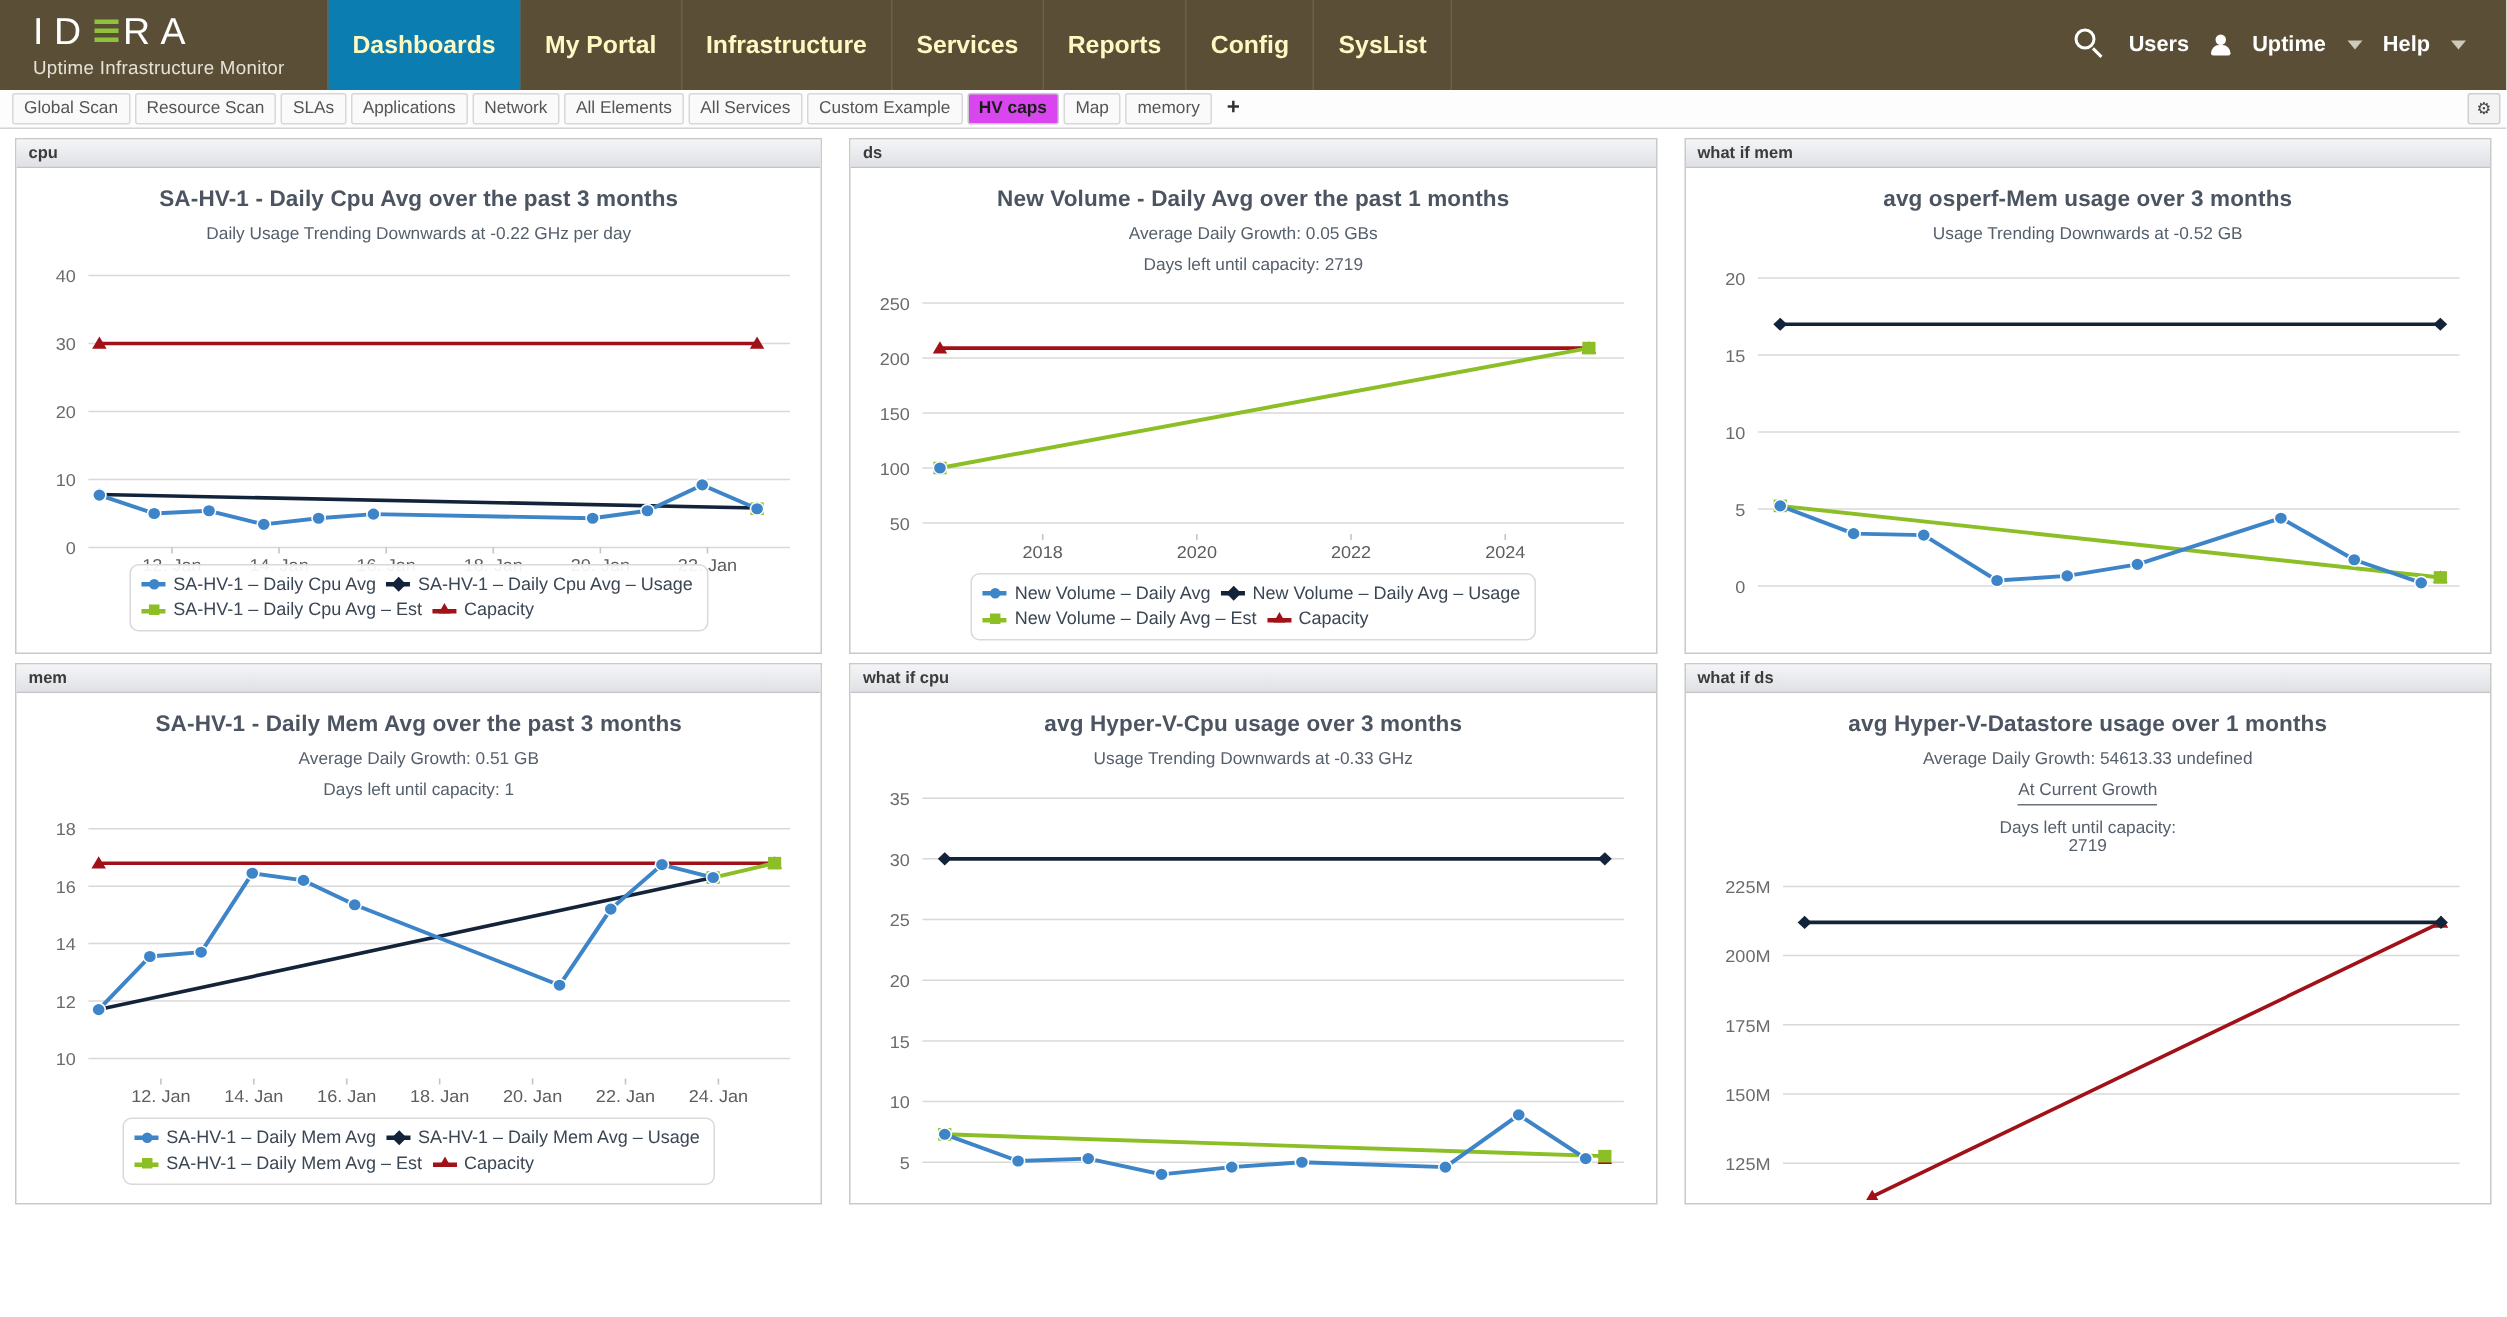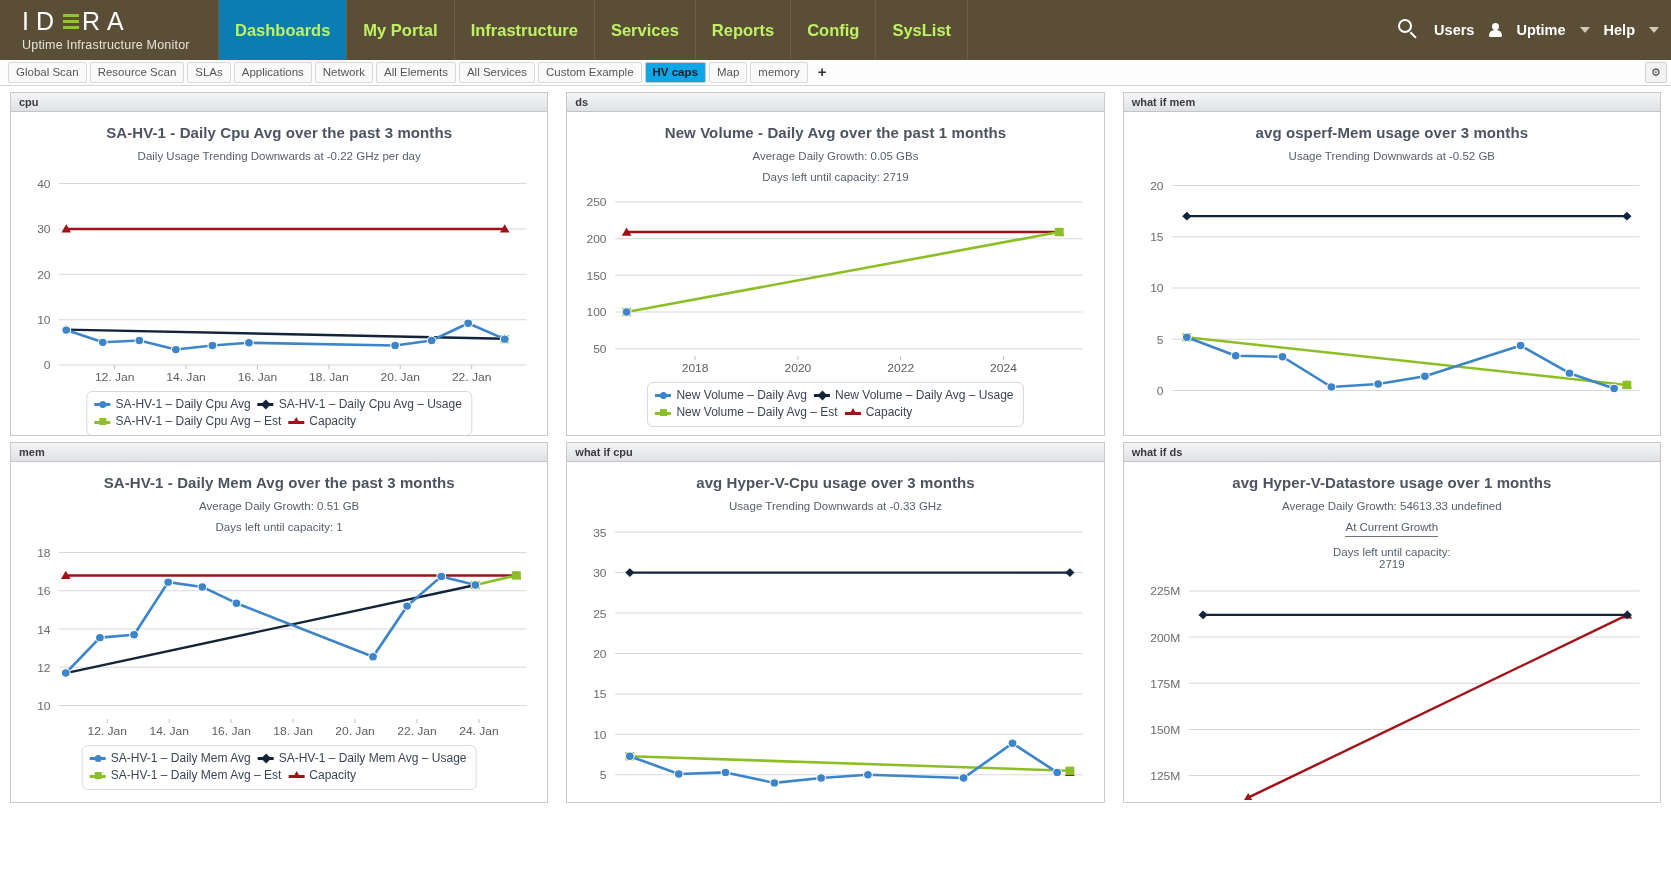--- a/index.html
+++ b/index.html
@@ -37,30 +37,30 @@
   }
   #brand .logo .eq i:nth-child(1) { top: 1px; }
   #brand .logo .eq i:nth-child(2) { top: 7px; }
   #brand .logo .eq i:nth-child(3) { top: 13px; }
   #brand .tagline {
     font-size: 12.5px; color: #e6e2d8; margin-top: 3px; letter-spacing: .2px;
   }
   #mainmenu { display: flex; align-items: stretch; }
   .menu-item {
     display: flex; align-items: center; padding: 0 16px;
-    color: #bef264; font-size: 16.5px; font-weight: bold;
+    color: #fef9c3; font-size: 16.5px; font-weight: bold;
     border-right: 1px solid #6c6145;
     white-space: nowrap; cursor: pointer;
   }
   .menu-item:first-child { border-left: 1px solid #6c6145; }
   .menu-item.active { background: #0b7db0; }
 
   #navright {
     margin-left: auto; display: flex; align-items: center;
-    padding-right: 12px; gap: 14px; color: #fff;
+    padding-right: 27px; gap: 14px; color: #fff;
   }
   #navright .nav-text { font-size: 14.5px; font-weight: bold; }
   .caret-down {
     width: 0; height: 0; border-left: 5px solid transparent;
     border-right: 5px solid transparent; border-top: 6px solid #cfc9ba;
     display: inline-block;
   }
   .search-glyph { width: 22px; height: 22px; position: relative; display:inline-block; }
   .search-glyph .ring {
     position: absolute; width: 14px; height: 14px; border: 2.4px solid #fff;
@@ -83,21 +83,21 @@
   
   #tabbar {
     height: 26px; background: #fdfdfd; border-bottom: 1px solid #d4d4d4;
     display: flex; align-items: center; padding: 0 8px; position: relative;
   }
   .dtab {
     font-size: 11.5px; color: #555; padding: 3px 7px; margin-right: 3px;
     border: 1px solid #d8d8d8; background: #fafafa; border-radius: 2px;
     cursor: pointer; white-space: nowrap; line-height: 1.2;
   }
-  .dtab.active { font-weight: bold; color: #1a1a1a; background: #0ea5e9; border-color: #c8c8c8; }
+  .dtab.active { font-weight: bold; color: #1a1a1a; background: #d946ef; border-color: #c8c8c8; }
   .dtab.plus { font-weight: bold; font-size: 15px; padding: 0px 7px 2px; border: none; background: none; color: #333; }
   #gear-btn {
     position: absolute; right: 4px; top: 2px; width: 22px; height: 21px;
     border: 1px solid #d0d0d0; background: #f3f3f3; border-radius: 2px;
     display: flex; align-items: center; justify-content: center;
     font-size: 11px; color: #444; cursor: pointer;
   }
 
   
   #grid {
@@ -260,21 +260,21 @@
               <circle cx="116.65624999999999" cy="178.51162790697674" r="4.2" fill="#3d85c8" stroke="#fff" stroke-width="1"></circle>
               <circle cx="151.5" cy="187.58139534883722" r="4.2" fill="#3d85c8" stroke="#fff" stroke-width="1"></circle>
               <circle cx="186.34374999999997" cy="183.5" r="4.2" fill="#3d85c8" stroke="#fff" stroke-width="1"></circle>
               <circle cx="221.1875" cy="180.77906976744185" r="4.2" fill="#3d85c8" stroke="#fff" stroke-width="1"></circle>
               <circle cx="360.56250000000006" cy="183.5" r="4.2" fill="#3d85c8" stroke="#fff" stroke-width="1"></circle>
               <circle cx="395.40625000000006" cy="178.51162790697674" r="4.2" fill="#3d85c8" stroke="#fff" stroke-width="1"></circle>
               <circle cx="430.25000000000006" cy="161.27906976744185" r="4.2" fill="#3d85c8" stroke="#fff" stroke-width="1"></circle>
               <circle cx="465.09375000000006" cy="177.15116279069767" r="4.2" fill="#3d85c8" stroke="#fff" stroke-width="1"></circle>
             </g>
           </svg>
-          <div class="legend-box" style="top: 229px; text-align: right;">
+          <div class="legend-box" style="top: 214px; text-align: right;">
             <div class="legend-row">
               <div class="legend-item">
                 <span class="lg-marker lg-dash" style="background: rgb(61, 133, 200);">
                   <span class="dot" style="background: rgb(61, 133, 200); border-radius: 50%; transform: none;"></span>
                 </span>
                 <span>SA-HV-1 – Daily Cpu Avg</span>
               </div>
               <div class="legend-item">
                 <span class="lg-marker lg-dash" style="background: rgb(19, 36, 58);">
                   <span class="dot" style="background: rgb(19, 36, 58);"></span>

